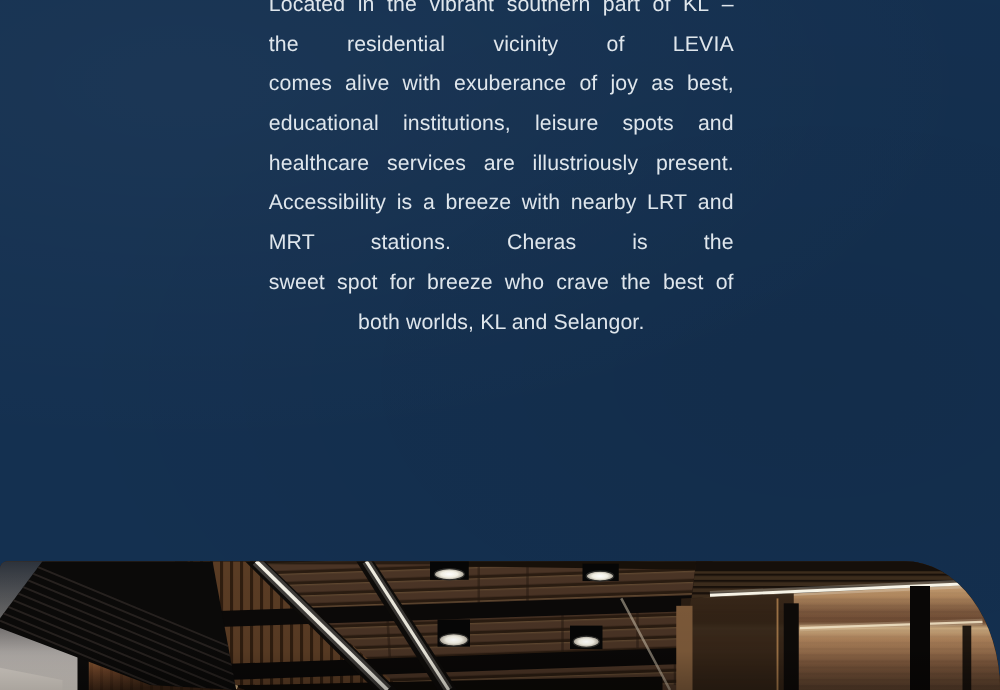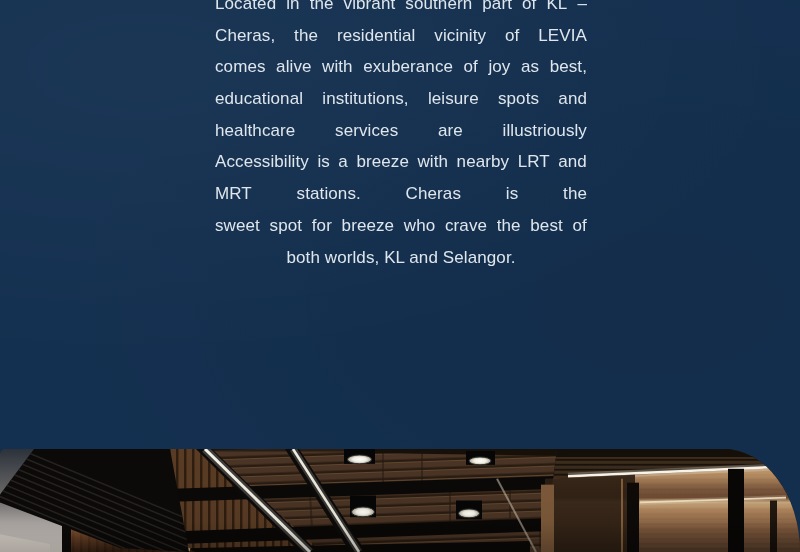--- a/index.html
+++ b/index.html
@@ -27,24 +27,24 @@
   .photo svg{display:block;width:100%;height:100%;}
 </style>
 </head>
 <body style="background: rgb(20, 48, 80);">
 
 <div class="noise"></div>
 
 <section class="about">
   <div class="para" id="para" style="color: rgb(223, 230, 236);">
       <div class="line"><span>Located</span><span>in</span><span>the</span><span>vibrant</span><span>southern</span><span>part</span><span>of</span><span>KL</span><span>–</span></div>
-      <div class="line"><span>Cheras,</span><span>the</span><span>residential</span><span>vicinity</span><span>of</span><span>LEVIA</span></div>
+      <div class="line"><span>the</span><span>residential</span><span>vicinity</span><span>of</span><span>LEVIA</span></div>
       <div class="line"><span>comes</span><span>alive</span><span>with</span><span>exuberance</span><span>of</span><span>joy</span><span>as</span><span>best,</span></div>
       <div class="line"><span>educational</span><span>institutions,</span><span>leisure</span><span>spots</span><span>and</span></div>
-      <div class="line"><span>healthcare</span><span>services</span><span>are</span><span>illustriously</span></div>
+      <div class="line"><span>healthcare</span><span>services</span><span>are</span><span>illustriously</span><span>present.</span></div>
       <div class="line"><span>Accessibility</span><span>is</span><span>a</span><span>breeze</span><span>with</span><span>nearby</span><span>LRT</span><span>and</span></div>
       <div class="line"><span>MRT</span><span>stations.</span><span>Cheras</span><span>is</span><span>the</span></div>
       <div class="line"><span>sweet</span><span>spot</span><span>for</span><span>breeze</span><span>who</span><span>crave</span><span>the</span><span>best</span><span>of</span></div>
       <div class="line last">both worlds, KL and Selangor.</div>
     </div>
 </section>
 
 <figure class="photo">
   <svg viewBox="0 0 800 104" preserveAspectRatio="none" xmlns="http://www.w3.org/2000/svg">
     <defs>

